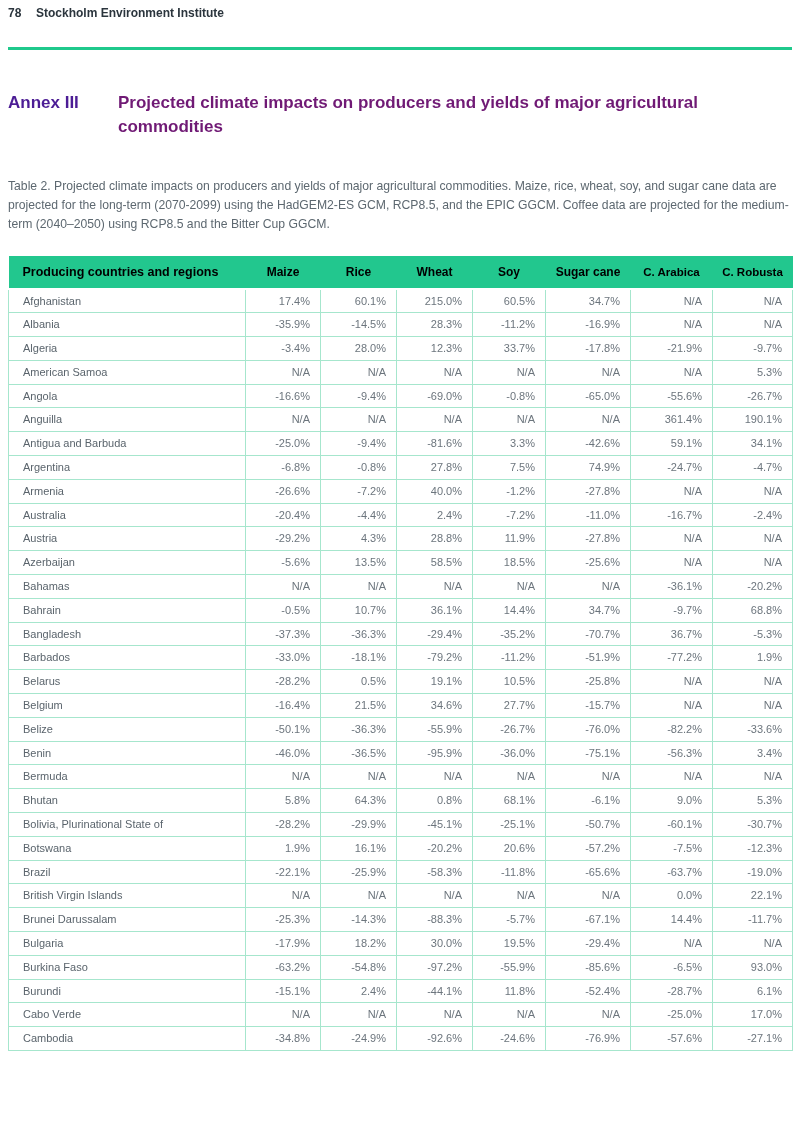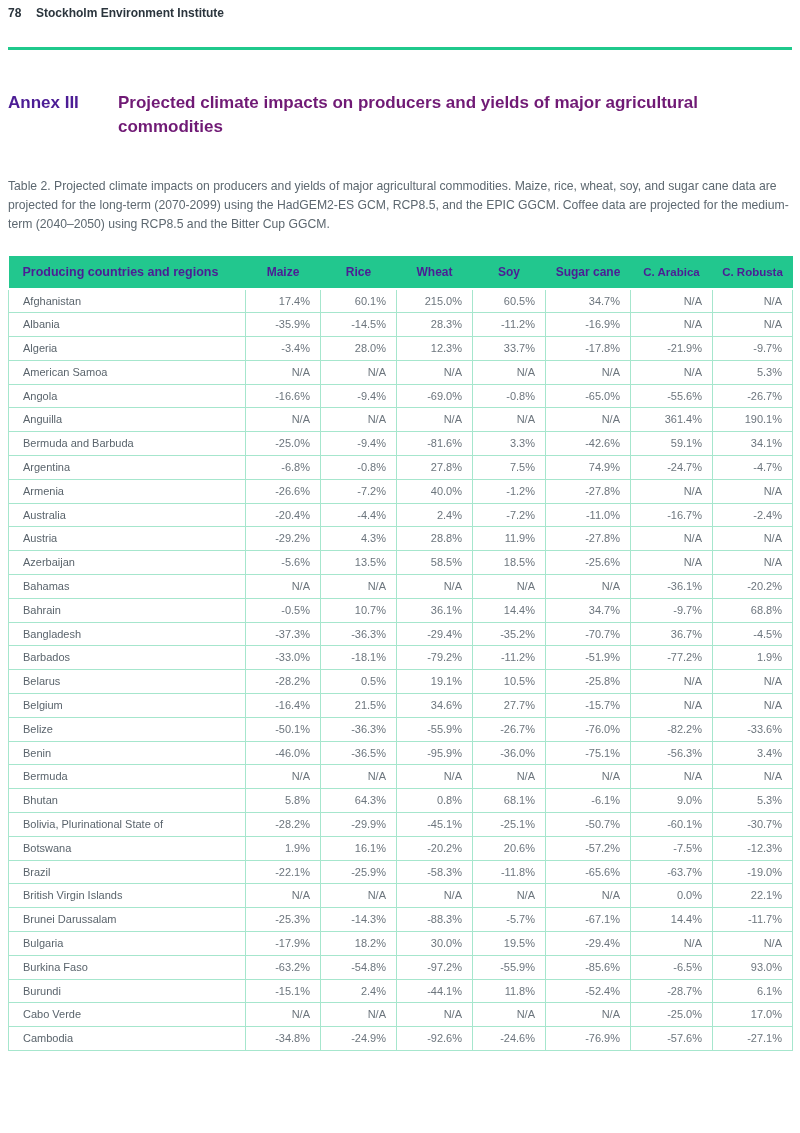--- a/index.html
+++ b/index.html
@@ -53,21 +53,21 @@
     color: #5d6870;
   }
   table.impacts {
     margin: 22px 8px 0 8px;
     width: 784px;
     border-collapse: collapse;
     table-layout: fixed;
   }
   thead th {
     background: #22c78e;
-    color: #4c1d95;
+    color: #000000;
     font-weight: bold;
     font-size: 12px;
     height: 33px;
     text-align: center;
     vertical-align: middle;
     border: none;
     border-bottom: 2px solid #ffffff;
     padding: 0 4px;
     white-space: nowrap;
     overflow: hidden;
@@ -191,21 +191,21 @@
         <td class="country">Anguilla</td>
         <td class="value">N/A</td>
         <td class="value">N/A</td>
         <td class="value">N/A</td>
         <td class="value">N/A</td>
         <td class="value">N/A</td>
         <td class="value">361.4%</td>
         <td class="value">190.1%</td>
       </tr>
       <tr>
-        <td class="country">Bermuda and Barbuda</td>
+        <td class="country">Antigua and Barbuda</td>
         <td class="value">-25.0%</td>
         <td class="value">-9.4%</td>
         <td class="value">-81.6%</td>
         <td class="value">3.3%</td>
         <td class="value">-42.6%</td>
         <td class="value">59.1%</td>
         <td class="value">34.1%</td>
       </tr>
       <tr>
         <td class="country">Argentina</td>
@@ -278,21 +278,21 @@
         <td class="value">68.8%</td>
       </tr>
       <tr>
         <td class="country">Bangladesh</td>
         <td class="value">-37.3%</td>
         <td class="value">-36.3%</td>
         <td class="value">-29.4%</td>
         <td class="value">-35.2%</td>
         <td class="value">-70.7%</td>
         <td class="value">36.7%</td>
-        <td class="value">-4.5%</td>
+        <td class="value">-5.3%</td>
       </tr>
       <tr>
         <td class="country">Barbados</td>
         <td class="value">-33.0%</td>
         <td class="value">-18.1%</td>
         <td class="value">-79.2%</td>
         <td class="value">-11.2%</td>
         <td class="value">-51.9%</td>
         <td class="value">-77.2%</td>
         <td class="value">1.9%</td>

